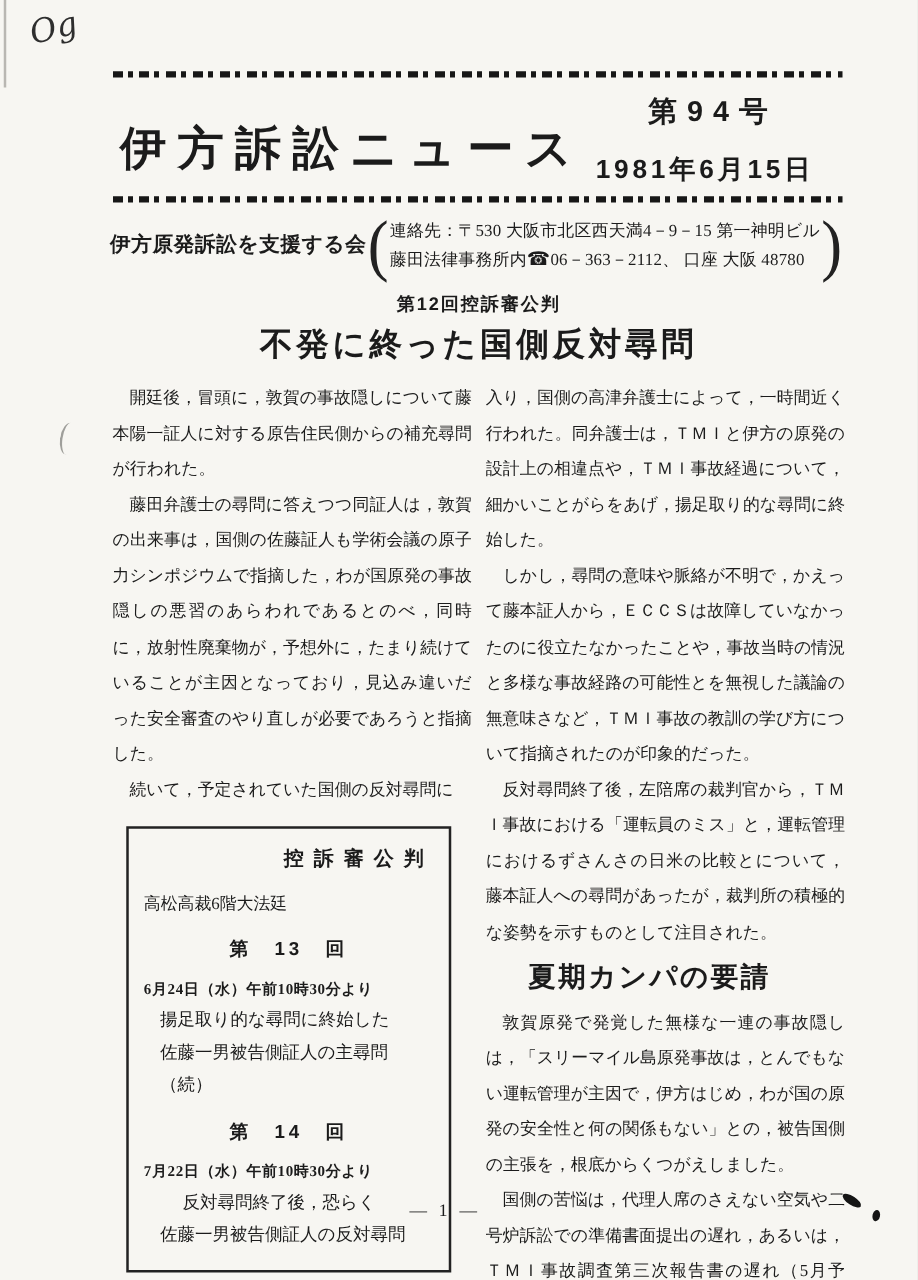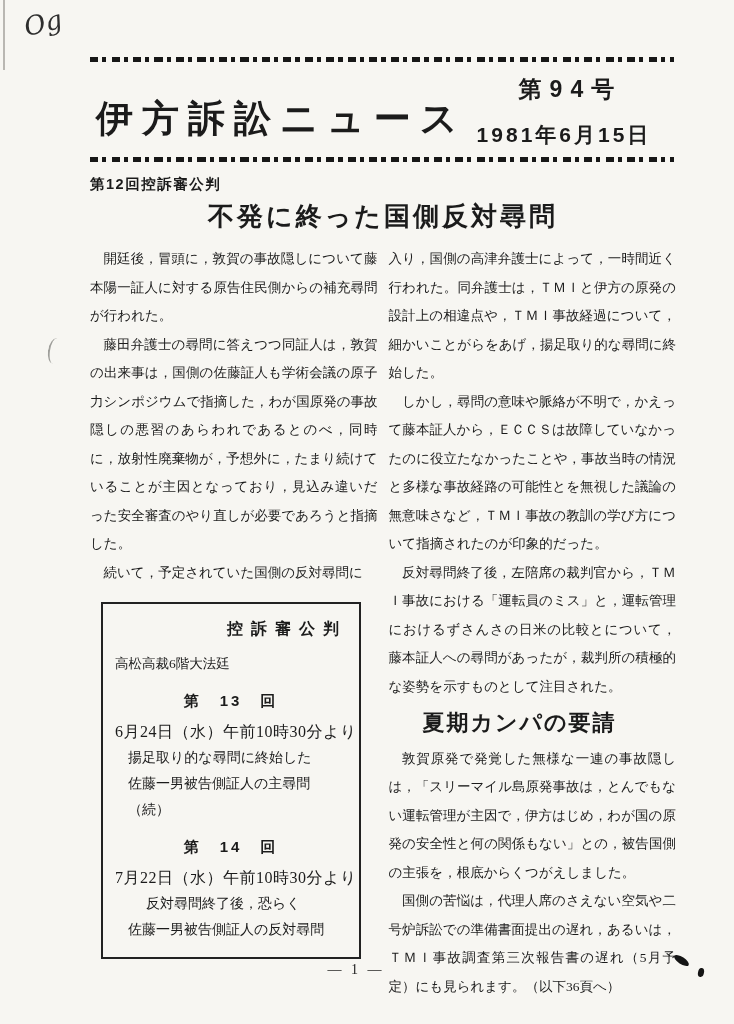--- a/index.html
+++ b/index.html
@@ -50,21 +50,21 @@
   .org-name{
     font-family:"Liberation Sans","DejaVu Sans",sans-serif;
     font-weight:bold;font-size:16.5px;letter-spacing:.5px;white-space:nowrap;
   }
   .big-paren{font-size:50px;font-weight:200;line-height:1;transform:scaleY(1.1);color:#222;margin:0 1px;}
   .contact-block{font-size:13.5px;line-height:23px;letter-spacing:.2px;white-space:nowrap;}
   .phone-glyph{font-size:15px;}
 
   
   .kicker{
-    font-family:"Liberation Sans","DejaVu Sans",sans-serif;
+    text-align:center;font-family:"Liberation Sans","DejaVu Sans",sans-serif;
     font-weight:bold;font-size:14.5px;letter-spacing:1.5px;margin-top:13px;
   }
   .headline{
     text-align:center;font-family:"Liberation Sans","DejaVu Sans",sans-serif;
     font-weight:bold;font-size:26px;letter-spacing:3px;margin:5px 0 11px 0;
   }
 
   
   .columns{display:flex;gap:11px;}
   .col{width:288px;font-size:13.5px;line-height:28.5px;text-align:justify;}
@@ -78,21 +78,21 @@
   }
   .box-title{
     text-align:right;font-family:"Liberation Sans","DejaVu Sans",sans-serif;
     font-weight:bold;font-size:16px;letter-spacing:8px;
   }
   .box-venue{text-align:left;font-size:13.5px;margin-top:9px;}
   .box-round{
     text-align:center;font-weight:bold;font-size:15px;letter-spacing:3px;
     font-family:"Liberation Sans","DejaVu Sans",sans-serif;margin:11px 0 5px 0;
   }
-  .box-date{font-weight:normal;font-size:16px;letter-spacing:.5px;white-space:nowrap;}
+  .box-date{font-weight:bold;font-size:12px;letter-spacing:.5px;white-space:nowrap;}
   .box-line{margin-left:13px;}
   .box-line.mid{margin-left:27px;}
   .box-line.center{margin-left:31px;}
 
   
   .headline2{
     font-family:"Liberation Sans","DejaVu Sans",sans-serif;
     font-weight:bold;font-size:22px;letter-spacing:2px;
     margin:8px 0 7px 34px;text-align:left;text-indent:0;
   }
@@ -119,20 +119,30 @@
     <div class="masthead">
       <h1 class="nameplate">伊方訴訟ニュース</h1>
       <div class="issue-block">
         <div class="issue-number">第94号</div>
         <div class="issue-date">1981年6月15日</div>
       </div>
     </div>
 
     <div class="dashed-rule"></div>
 
+    <div class="publisher">
+      <span class="org-name">伊方原発訴訟を支援する会</span>
+      <span class="big-paren">(</span>
+      <div class="contact-block">
+        <div>連絡先：〒530 大阪市北区西天満4－9－15 第一神明ビル</div>
+        <div><span>藤田法律事務所内</span><span class="phone-glyph">☎</span><span>06－363－2112、</span>
+          <span>口座 大阪 48780</span></div>
+      </div>
+      <span class="big-paren">)</span>
+    </div>
 
     <div class="kicker">第12回控訴審公判</div>
     <h2 class="headline">不発に終った国側反対尋問</h2>
 
     <div class="columns">
 
       <div class="col">
         <p>開廷後，冒頭に，敦賀の事故隠しについて藤本陽一証人に対する原告住民側からの補充尋問が行われた。</p>
         <p>藤田弁護士の尋問に答えつつ同証人は，敦賀の出来事は，国側の佐藤証人も学術会議の原子力シンポジウムで指摘した，わが国原発の事故隠しの悪習のあらわれであるとのべ，同時に，放射性廃棄物が，予想外に，たまり続けていることが主因となっており，見込み違いだった安全審査のやり直しが必要であろうと指摘した。</p>
         <p>続いて，予定されていた国側の反対尋問に</p>

